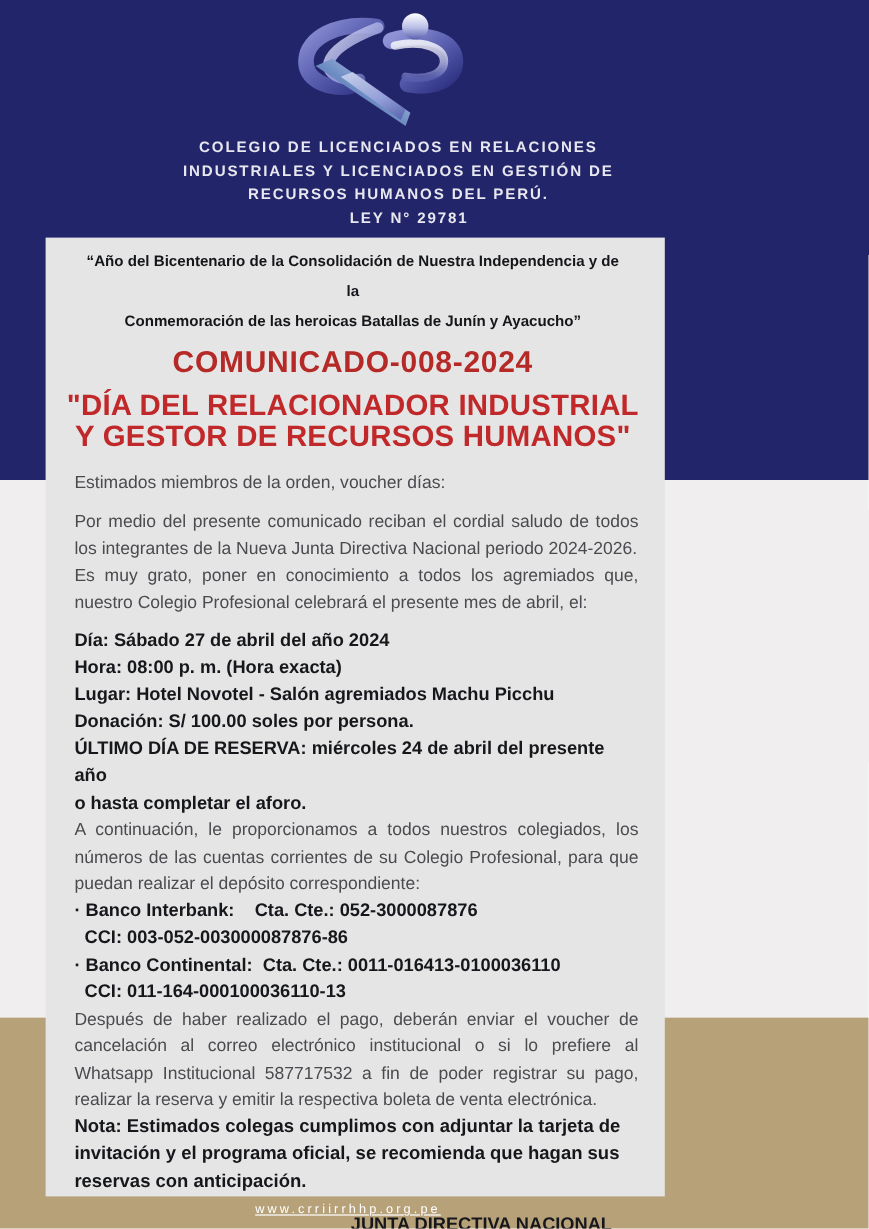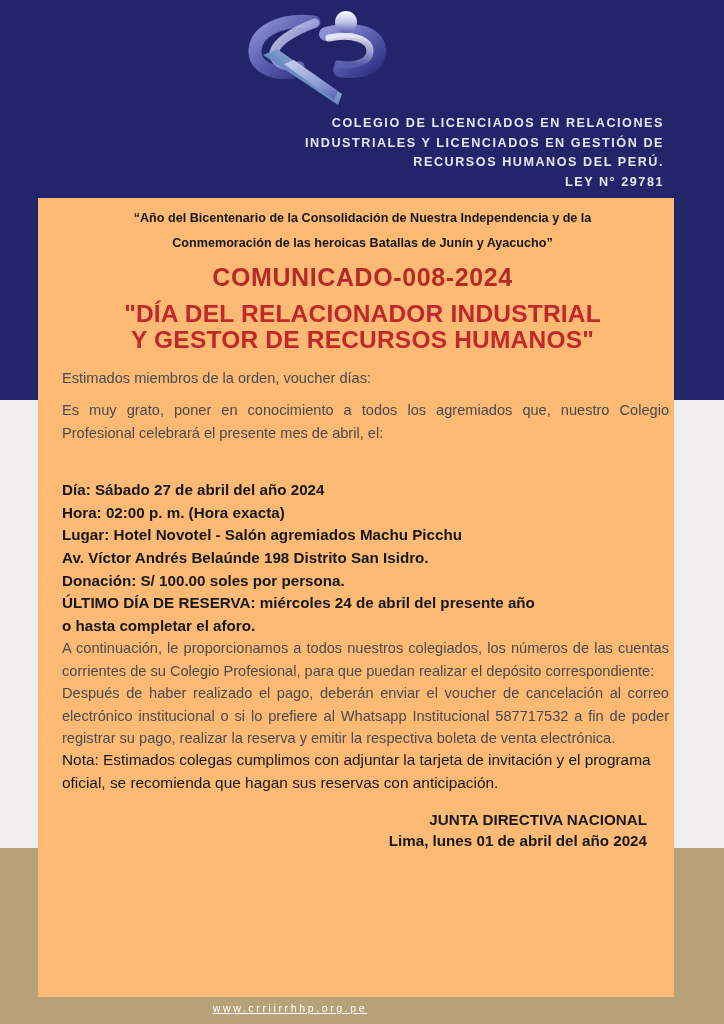--- a/index.html
+++ b/index.html
@@ -47,21 +47,21 @@
     background: #b6a179;
   }
 
   
   .header {
     position: absolute;
     left: 0; top: 0;
     width: 664px;
     height: 198px;
     z-index: 5;
-    text-align: right;
+    text-align: center;
   }
 
   .logo-wrap {
     width: 220px;
     height: 100px;
     margin: 8px auto 0;
   }
   .logo-wrap svg { display: block; width: 100%; height: 100%; }
 
   .org-name {
@@ -80,25 +80,25 @@
     letter-spacing: 1.55px;
     line-height: 19.5px;
     margin-left: 18px;
   }
 
   
   .card {
     position: absolute;
     left: 38px;
     top: 198px;
-    width: 636px;
+    width: 516px;
     height: 799px;
-    background: #fdba74;
+    background: #e5e5e5;
     z-index: 6;
-    padding: 8px 1px 0 14px;
+    padding: 8px 18px 0 14px;
   }
 
   .quote {
     text-align: center;
     color: #15161a;
     font-weight: 700;
     font-size: 12.6px;
     line-height: 25px;
     padding: 0 16px;
   }
@@ -146,35 +146,34 @@
     font-weight: 700;
   }
 
   .gap-sm { height: 9px; }
 
   .details {
     color: #16171b;
     font-weight: 700;
     font-size: 15.2px;
     line-height: 22.6px;
-    margin-top: 26px;
   }
   .details .line { display: block; }
 
   .banks {
     color: #16171b;
     font-weight: 700;
     font-size: 15.2px;
     line-height: 22.6px;
   }
   .banks .line { display: block; white-space: pre; }
 
   .note {
     color: #16171b;
-    font-weight: 400;
+    font-weight: 700;
     font-size: 15.4px;
     line-height: 22.6px;
   }
 
   .signature {
     margin-top: 14px;
     text-align: right;
     color: #16171b;
     font-weight: 700;
     font-size: 15.2px;
@@ -268,38 +267,44 @@
 
     <div class="maintitle">
       <span class="line">"DÍA DEL RELACIONADOR INDUSTRIAL</span>
       <span class="line">Y GESTOR DE RECURSOS HUMANOS"</span>
     </div>
 
     <div class="body-copy">
 
       <p class="p-greeting">Estimados miembros de la orden, voucher días:</p>
 
+      <p class="p-just p-block">Por medio del presente comunicado reciban el cordial saludo de  todos los integrantes de la Nueva Junta Directiva Nacional periodo 2024-2026.</p>
 
       <p class="p-just p-block">Es muy grato, poner en conocimiento a todos los agremiados que, nuestro Colegio Profesional celebrará el presente mes de abril, el:</p>
 
 
       <div class="gap-sm"></div>
 
       <div class="details">
         <span class="line">Día: Sábado 27 de abril del año 2024</span>
-        <span class="line">Hora: 02:00 p. m. (Hora exacta)</span>
+        <span class="line">Hora: 08:00 p. m. (Hora exacta)</span>
         <span class="line">Lugar: Hotel Novotel - Salón agremiados Machu Picchu</span>
-        <span class="line">Av. Víctor Andrés Belaúnde 198 Distrito San Isidro.</span>
         <span class="line">Donación: S/ 100.00 soles por persona.</span>
         <span class="line">ÚLTIMO DÍA DE RESERVA: miércoles 24 de abril del presente año</span>
         <span class="line"> o hasta completar el aforo.</span>
       </div>
 
       <p class="p-just p-block">A continuación, le proporcionamos a todos nuestros colegiados, los números de las cuentas corrientes de su Colegio Profesional, para que puedan realizar el depósito correspondiente:</p>
 
+      <div class="banks">
+        <span class="line">· Banco Interbank:    Cta. Cte.: 052-3000087876</span>
+        <span class="line">  CCI: 003-052-003000087876-86</span>
+        <span class="line">· Banco Continental:  Cta. Cte.: 0011-016413-0100036110</span>
+        <span class="line">  CCI: 011-164-000100036110-13</span>
+      </div>
 
       <p class="p-just p-block">Después de haber realizado el pago, deberán enviar el voucher de cancelación al correo electrónico institucional o si lo prefiere al Whatsapp Institucional 587717532 a fin de poder registrar su pago, realizar la reserva y emitir la respectiva boleta de venta electrónica.</p>
 
       <p class="note">Nota: Estimados colegas cumplimos con adjuntar la tarjeta de invitación y el programa oficial, se recomienda que hagan sus reservas con anticipación.</p>
 
       <div class="signature">
         <span class="line">JUNTA DIRECTIVA NACIONAL</span>
         <span class="line">Lima, lunes 01 de abril del año 2024</span>
       </div>
 

